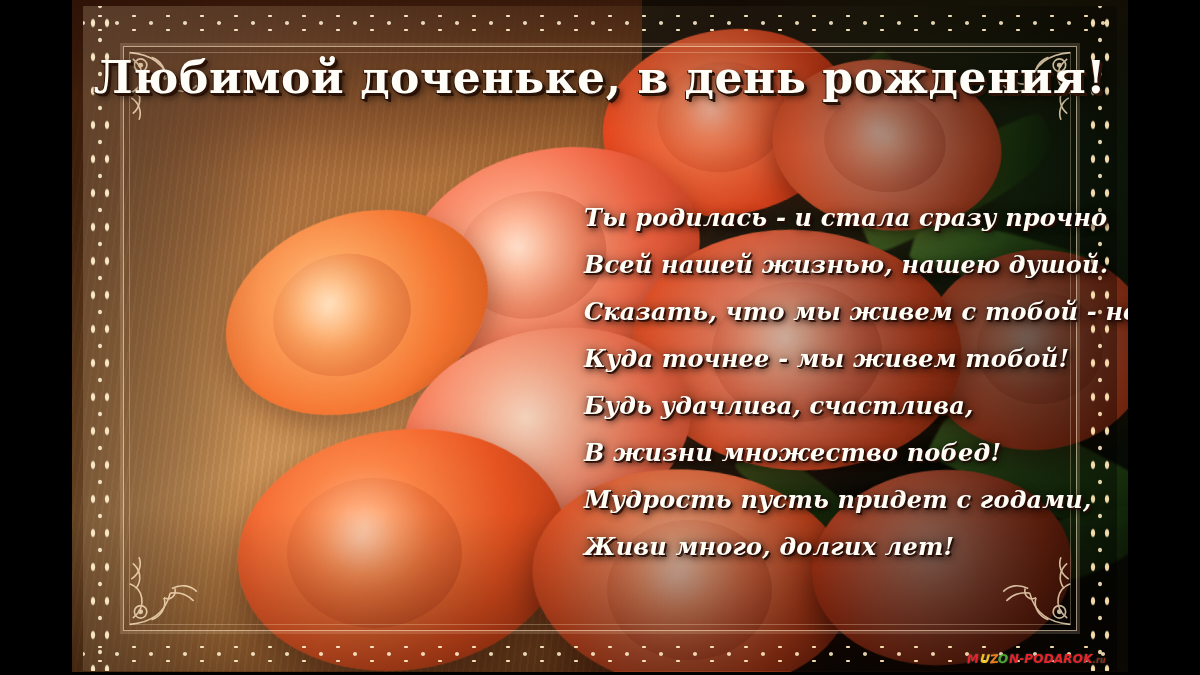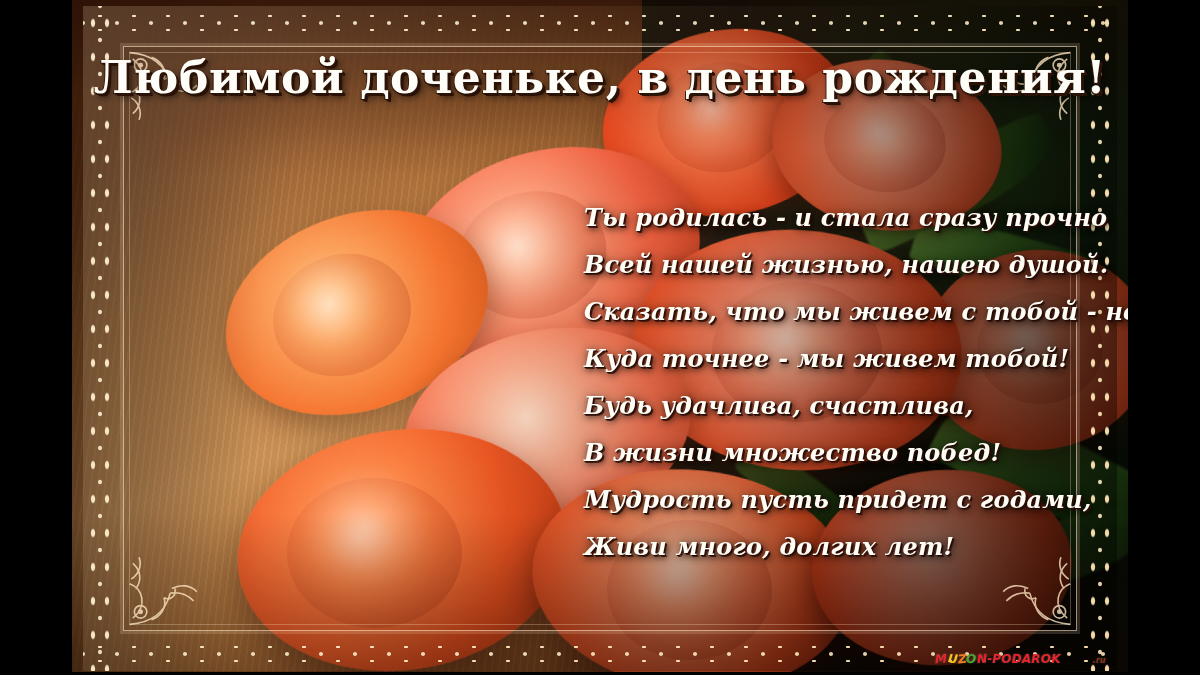--- a/index.html
+++ b/index.html
@@ -101,21 +101,21 @@
       1px 1px 0 rgba(40,12,4,.95), 2px 2px 0 rgba(40,12,4,.75),
       2px 3px 6px rgba(0,0,0,.78), 0 0 12px rgba(0,0,0,.45);}
   .poem .ln{white-space:nowrap;}
 
   
   .watermark{position:absolute;right:22px;bottom:9px;z-index:55;
     font-family:"DejaVu Sans",sans-serif;font-weight:700;font-style:italic;
     font-size:12px;letter-spacing:.2px;white-space:nowrap;
     text-shadow:0 1px 1px rgba(0,0,0,.55), 0 0 2px rgba(255,255,255,.35);}
   .watermark span{display:inline-block;}
-  .wm-ru{font-size:8px;vertical-align:baseline;margin-left:32px;}
+  .wm-ru{font-size:8px;vertical-align:baseline;}
 </style>
 </head>
 <body>
 
 <div class="stage">
 
   <div class="card">
 
     <div class="wood"></div>
     <div class="shadowband"></div>

